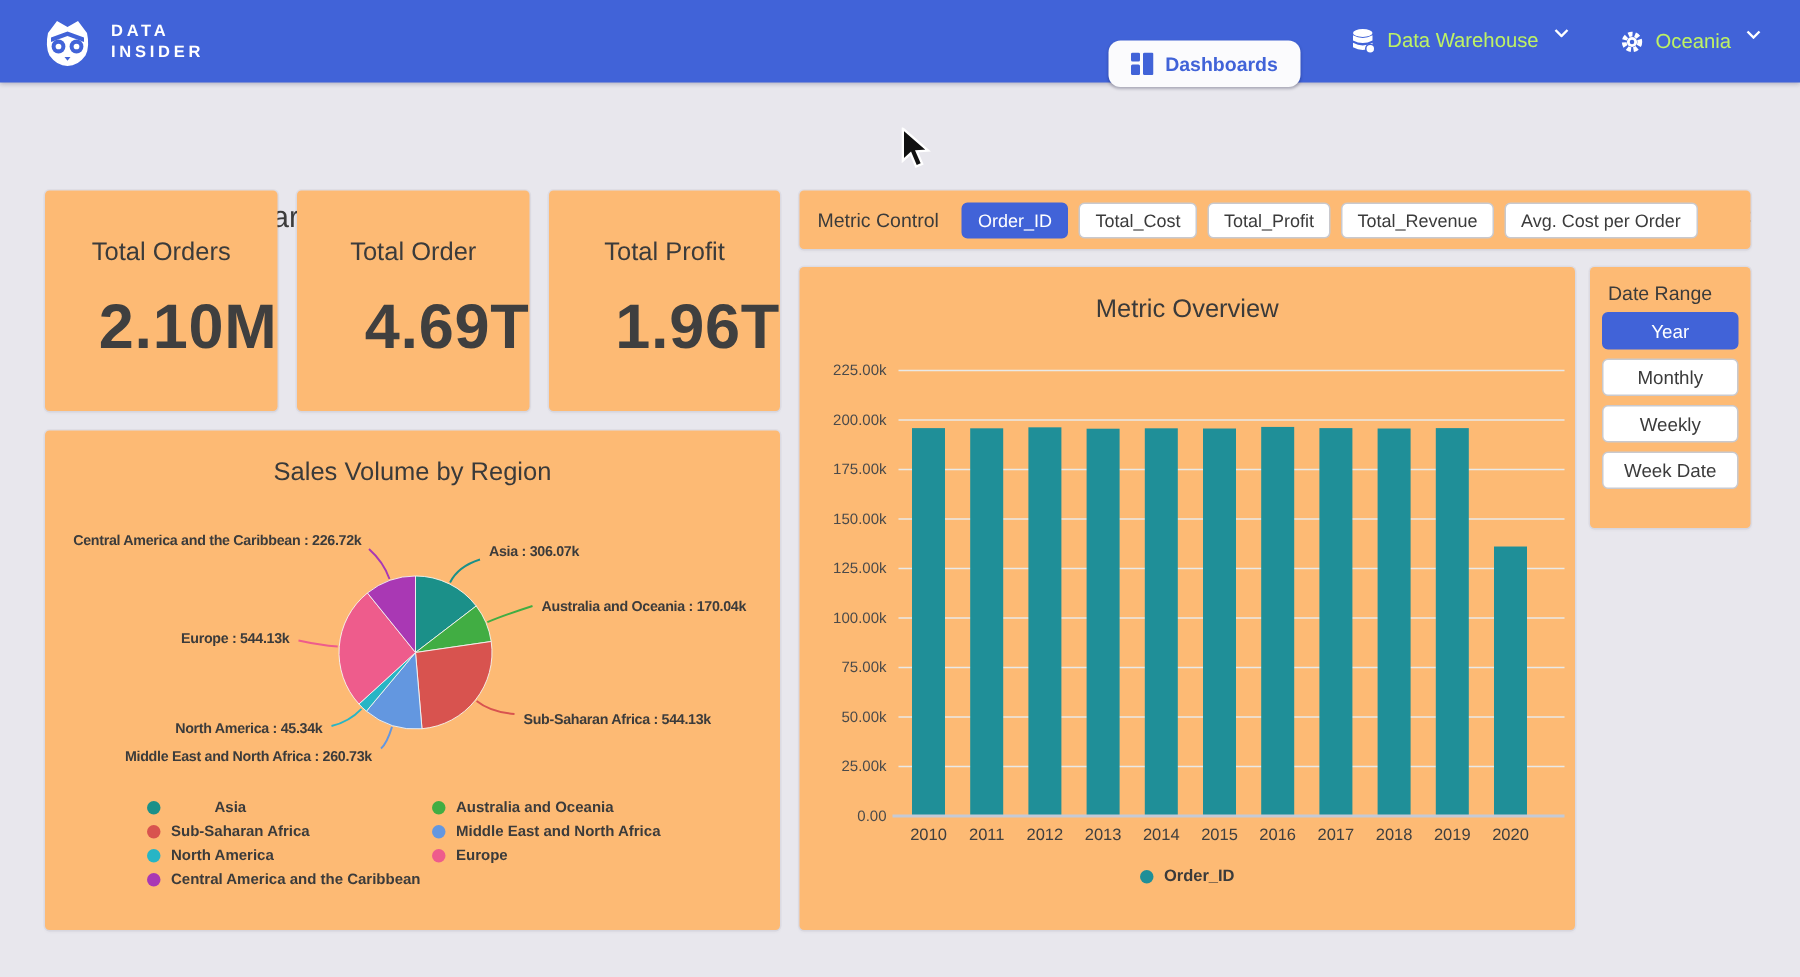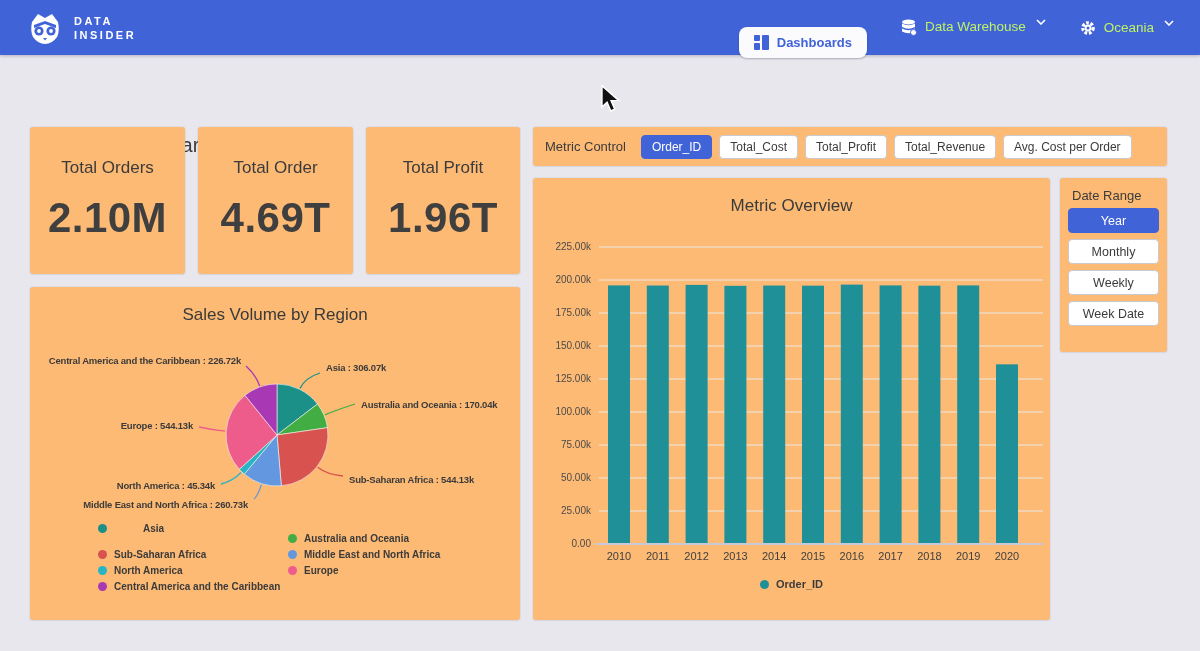--- a/index.html
+++ b/index.html
@@ -28,21 +28,21 @@
   .action { display:flex; align-items:center; gap:7px; background:none; border:none; font-family:inherit;
             font-size:13px; font-weight:600; color:#3a3a3a; cursor:pointer; }
   .action.muted { color:#9a9aa2; }
   .off-val { color:#a9baf2; margin-left:2px; font-weight:600; }
 
   
   .card { position:absolute; background:#fdba74; border-radius:3px; box-shadow:0 0 0 1px rgba(60,60,90,.05), 0 1px 2px rgba(60,60,90,.06); }
 
   .kpi { width:155px; height:147px; top:127px; text-align:center; }
   .kpi .k-label { margin-top:31px; font-size:17px; font-weight:500; color:#3b3b3b; }
-  .kpi .k-value { margin-top:16px; font-size:42px; font-weight:700; color:#3f3f3f; letter-spacing:.5px; }
+  .kpi .k-value { margin-top:16px; font-size:42px; font-weight:700; color:#3f3f3f; letter-spacing:.5px;text-align:right; }
 
   .metric-bar { left:533px; top:127px; width:634px; height:39px; display:flex; align-items:center; padding-left:12px; gap:7px; }
   .metric-label { font-size:13px; font-weight:500; color:#3b3b3b; margin-right:8px; }
   .btn { font-family:inherit; font-size:12px; color:#3b3b3b; background:#fff; border:1px solid #c9c9ce;
          border-radius:4px; padding:4px 10px; cursor:pointer; white-space:nowrap; }
   .btn.active { background:var(--accent,#4163d8); color:#fff; border-color:var(--accent,#4163d8); }
 
   .pie-card { left:30px; top:287px; width:490px; height:333px; }
   .bar-card { left:533px; top:178px; width:517px; height:442px; }
   .chart-title { position:absolute; width:100%; top:18px; text-align:center; font-size:17px; font-weight:500; color:#3a3a3a; }
@@ -201,21 +201,21 @@
         <path d="M211.01917881316757 130.54171688563525 Q202.71591238543704 139.20519001308955 191 142" fill="none" stroke="#27b5c5" stroke-width="1.3"></path>
         <text x="185" y="144" text-anchor="end" dominant-baseline="middle" font-size="9.5" font-weight="bold" fill="#3b3b3b" letter-spacing="-0.2">North America : 45.34k</text>
         <path d="M247 93 L209.29359506373675 127.33987517133022 A51 51 0 0 1 214.96078013792228 53.32017652975956 Z" fill="#ee5c8c" stroke="#f5f5f3" stroke-width="0.6"></path>
         <path d="M195.15174321250214 89.03033148768287 Q183.18676087692572 88.1142541386866 169 85" fill="none" stroke="#ee5c8c" stroke-width="1.3"></path>
         <text x="163" y="84" text-anchor="end" dominant-baseline="middle" font-size="9.5" font-weight="bold" fill="#3b3b3b" letter-spacing="-0.2">Europe : 544.13k</text>
         <path d="M247 93 L214.96078013792228 53.32017652975956 A51 51 0 0 1 247.00000000000003 42 Z" fill="#a938b4" stroke="#f5f5f3" stroke-width="0.6"></path>
         <path d="M229.67673067341303 43.97037283602361 Q225.67905313650837 32.6558434904906 216 24" fill="none" stroke="#a938b4" stroke-width="1.3"></path>
         <text x="211" y="19" text-anchor="end" dominant-baseline="middle" font-size="9.5" font-weight="bold" fill="#3b3b3b" letter-spacing="-0.2">Central America and the Caribbean : 226.72k</text>
       </svg>
     <div id="pie-legend">
-        <div class="legend-item" style="left: 68px; top: 236px; gap: 36px;">
+        <div class="legend-item" style="left: 68px; top: 246px; gap: 36px;">
           <span class="legend-dot" style="background:#1b9089"></span>
           <span>Asia</span>
         </div>
         <div class="legend-item" style="left: 68px; top: 262px;">
           <span class="legend-dot" style="background:#d8534f"></span>
           <span>Sub-Saharan Africa</span>
         </div>
         <div class="legend-item" style="left: 68px; top: 278px;">
           <span class="legend-dot" style="background:#27b5c5"></span>
           <span>North America</span>

